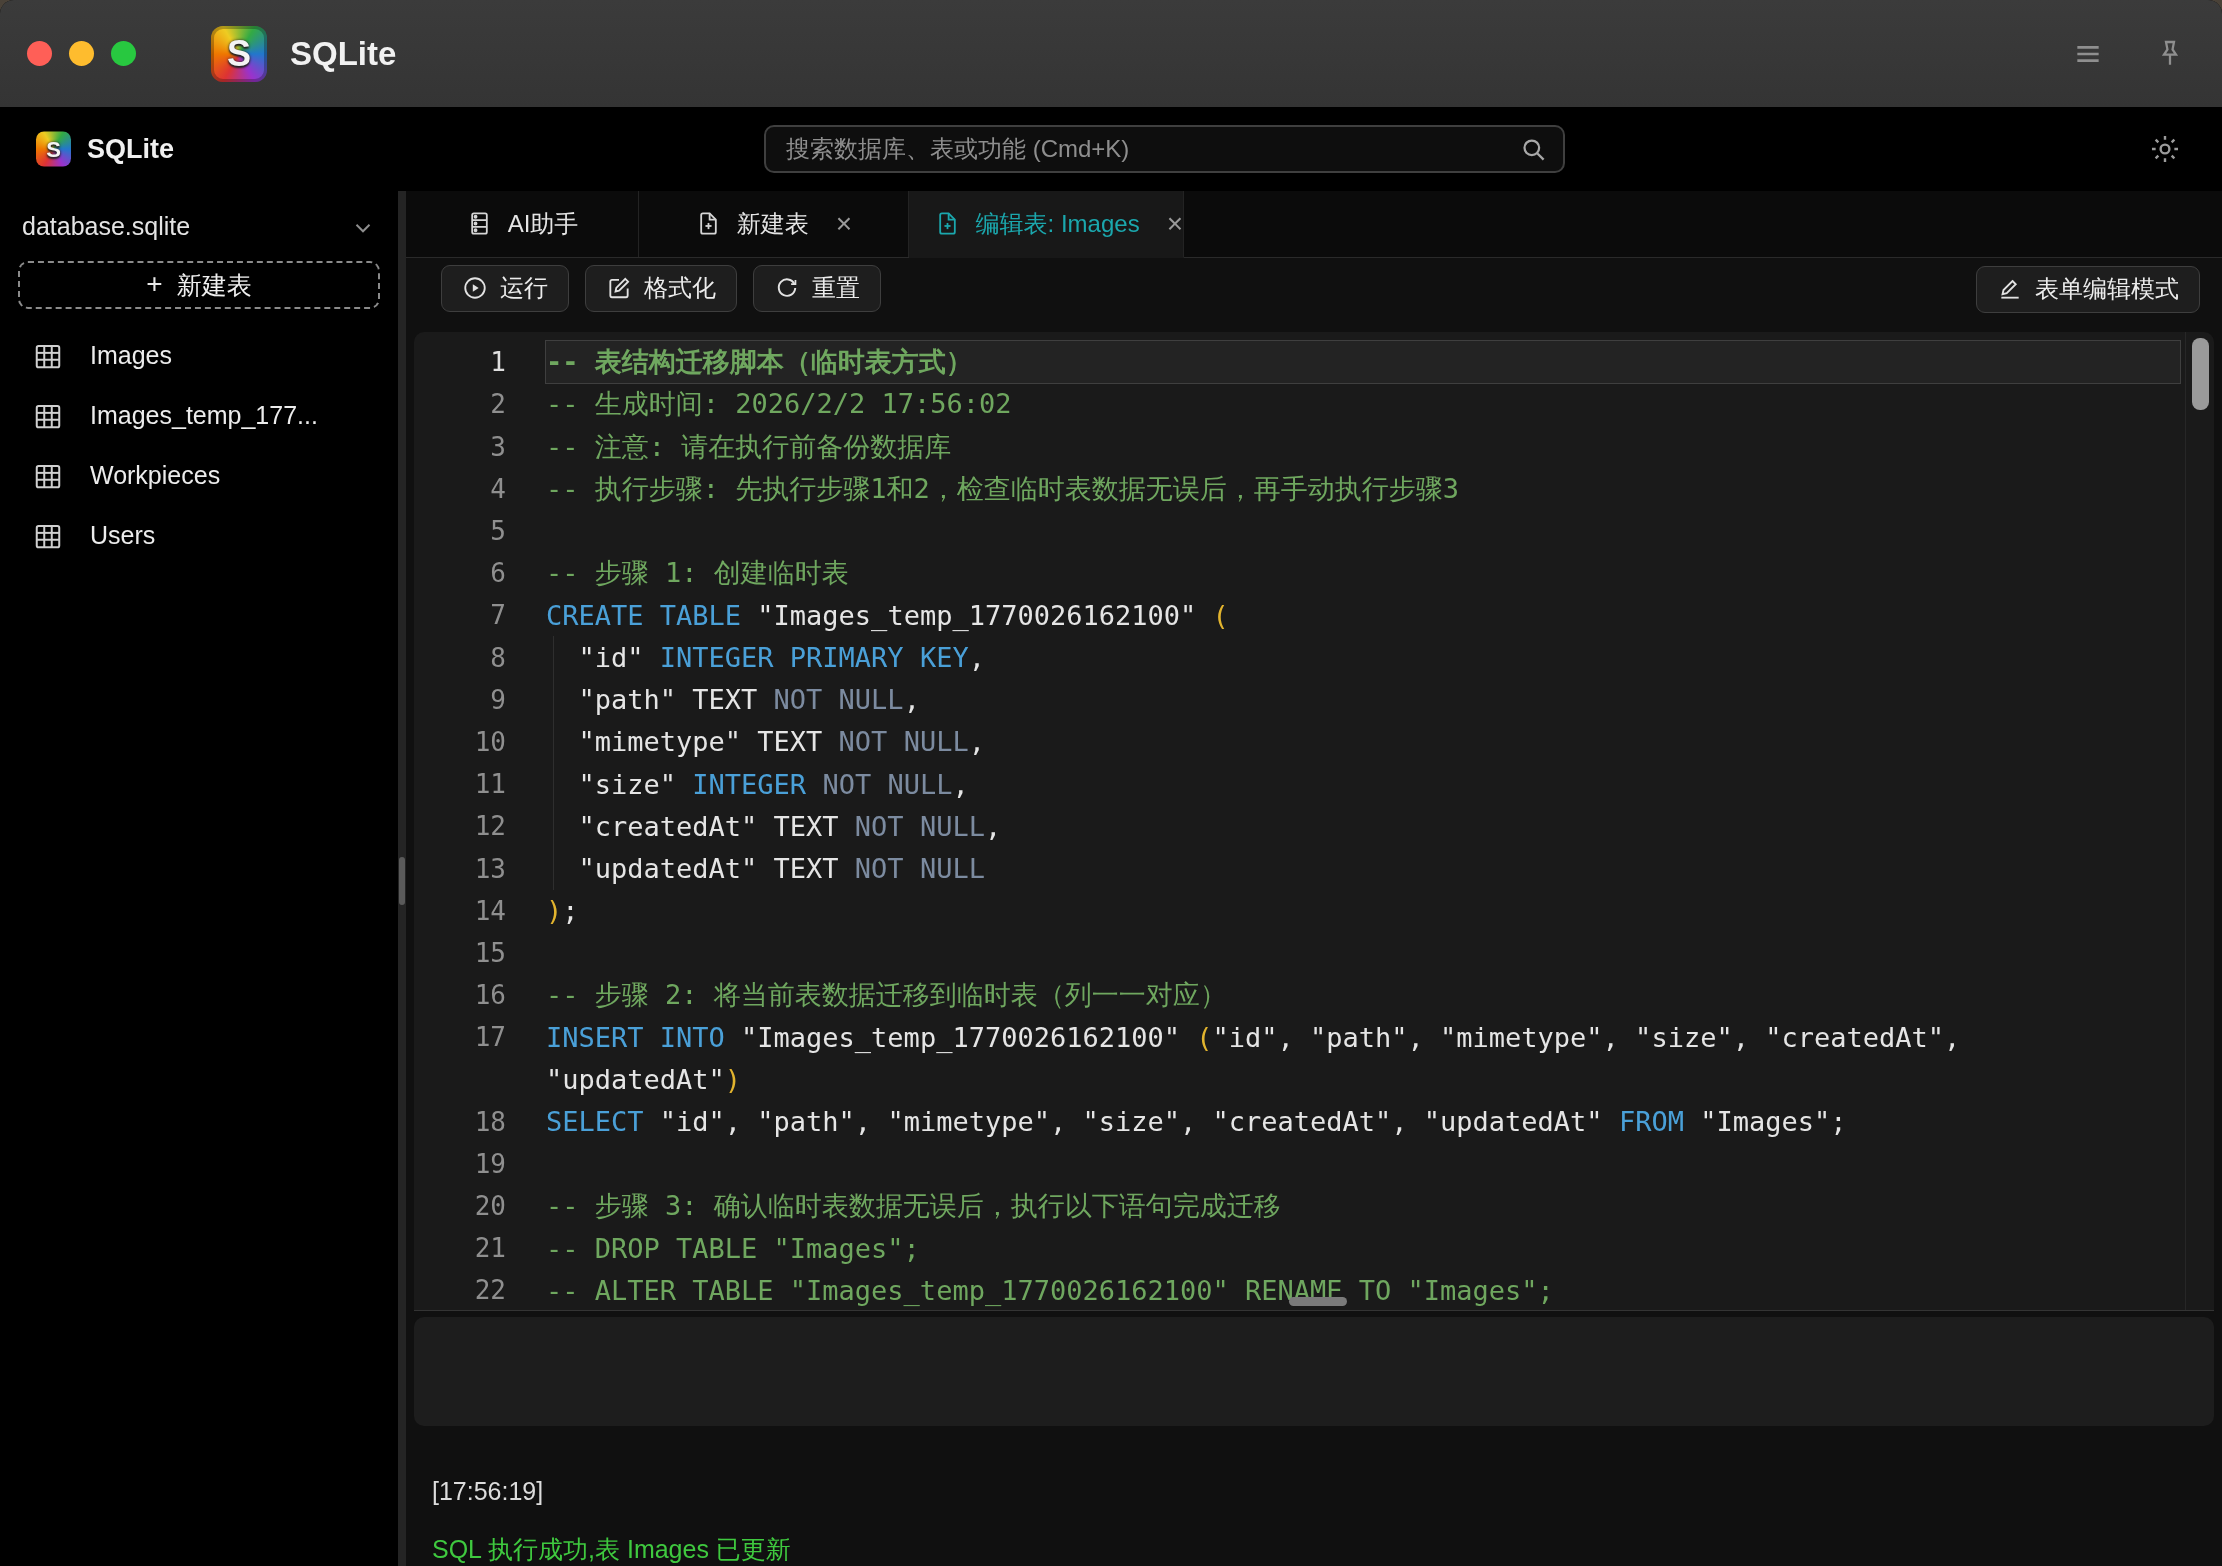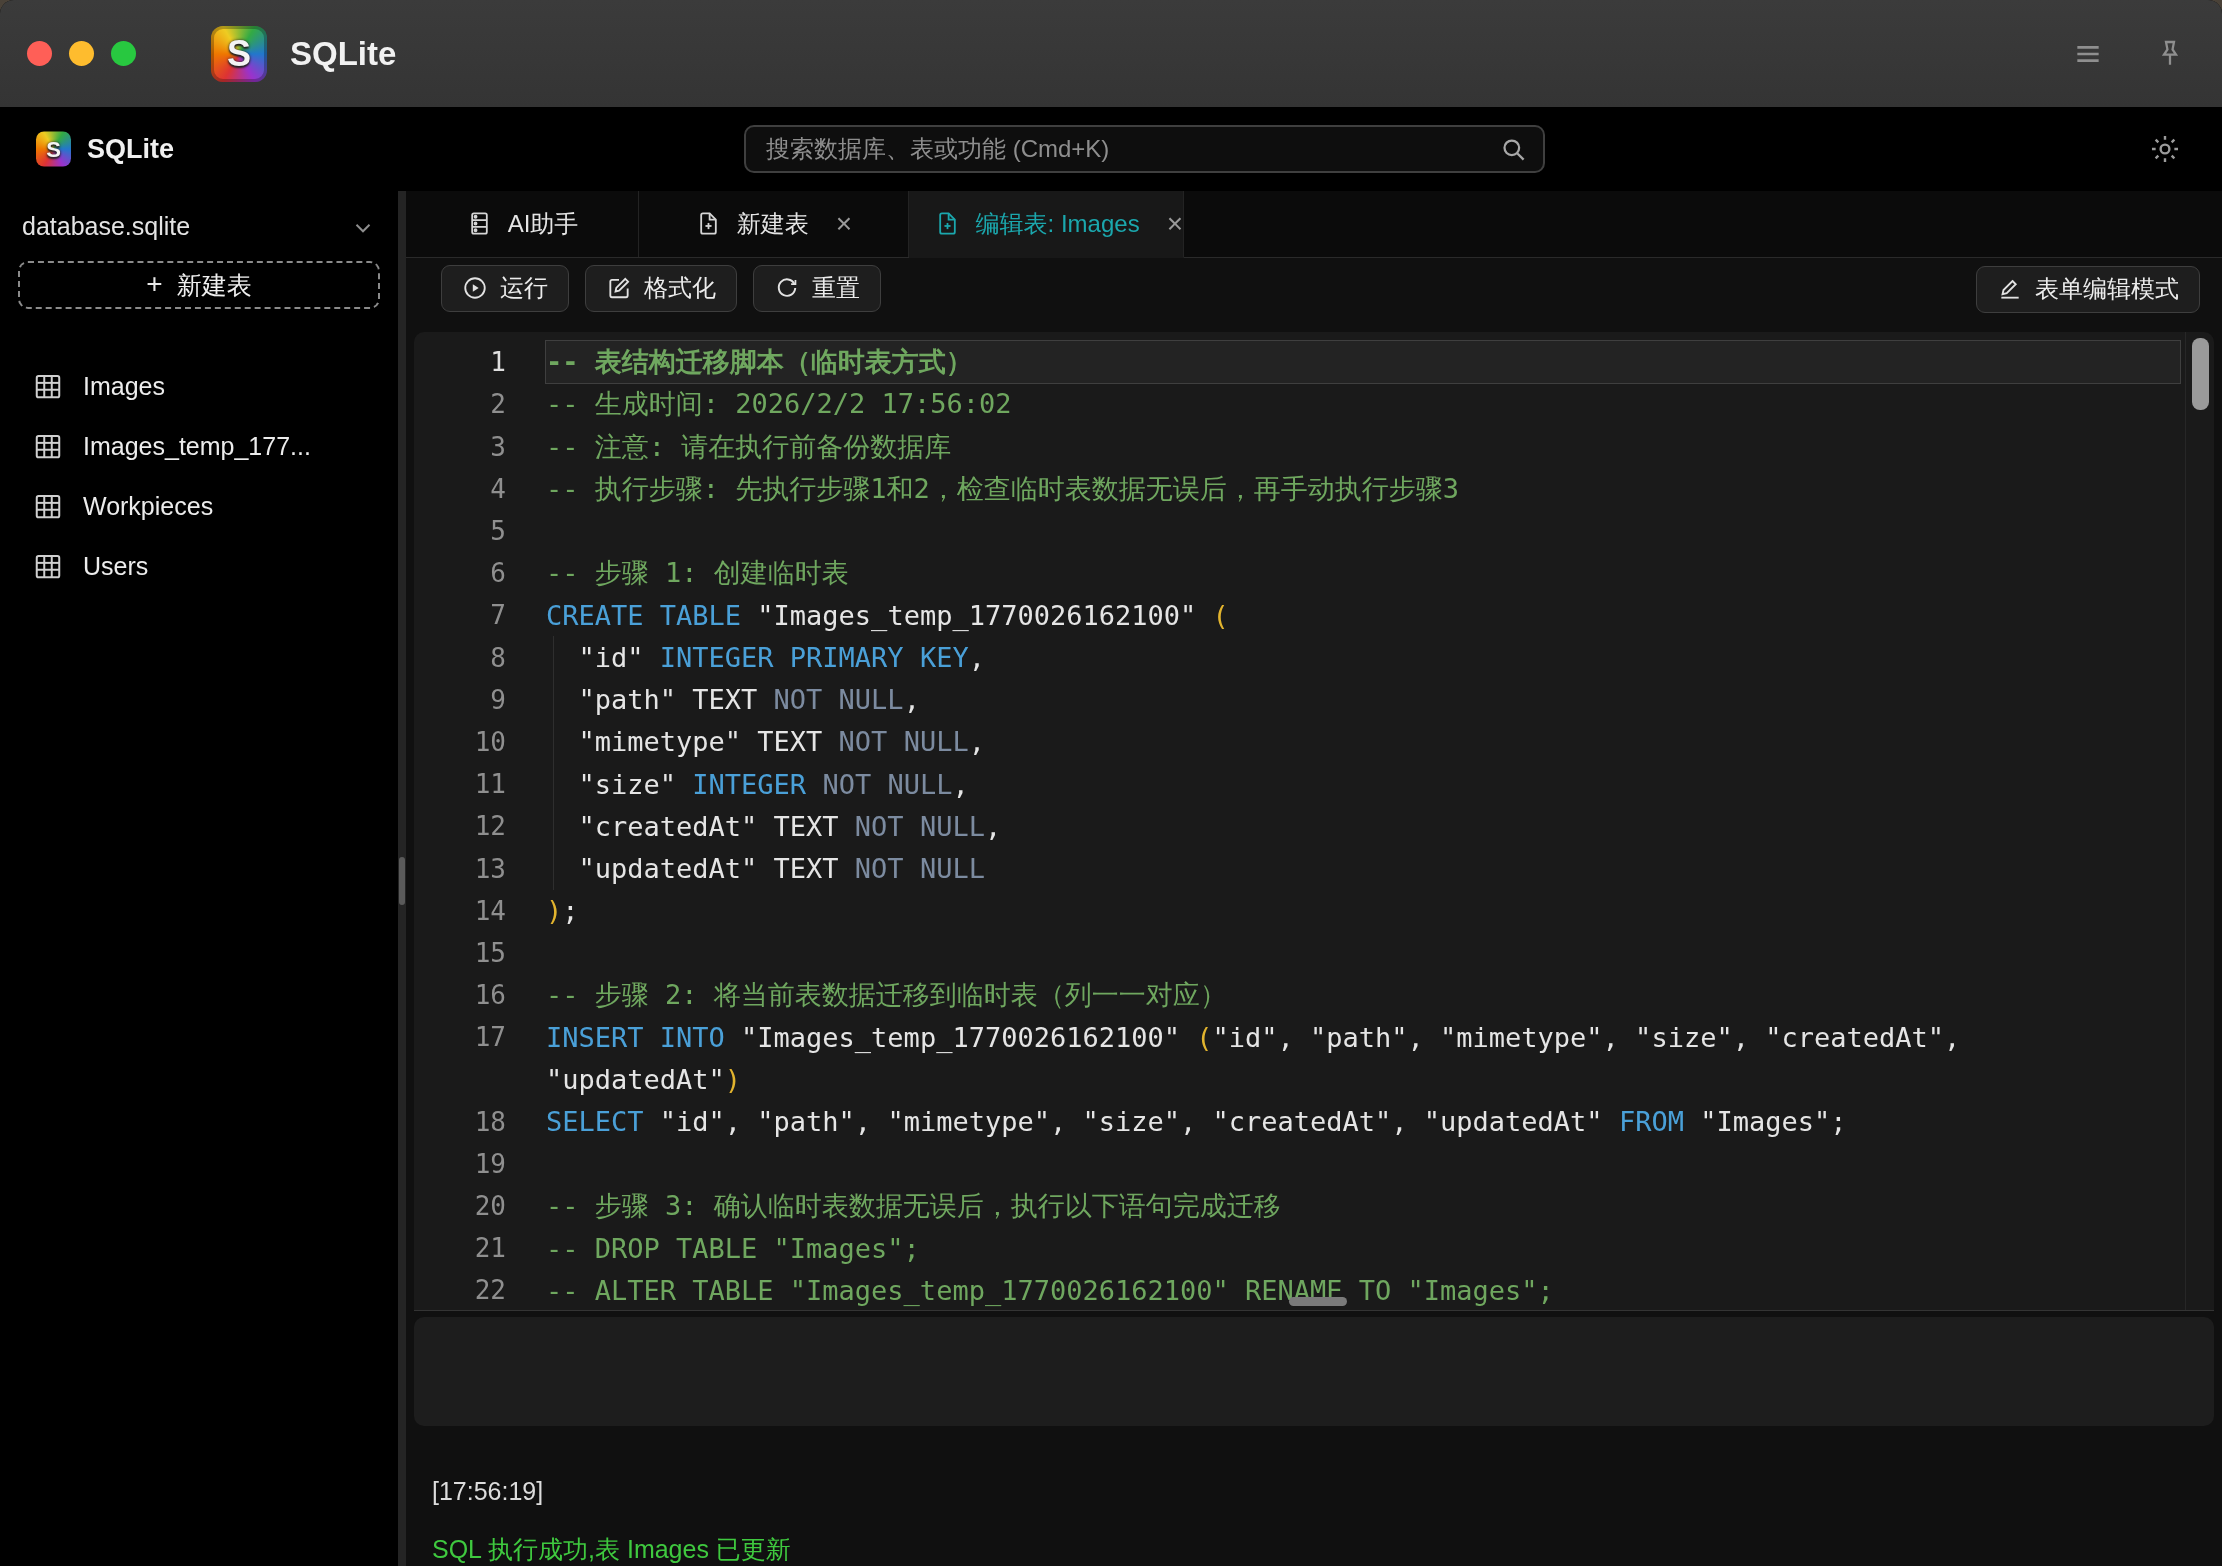--- a/index.html
+++ b/index.html
@@ -17,36 +17,36 @@
   .titlebar-title { margin-left:23px; font-size:33px; font-weight:bold; color:#f1f1f1; }
   .titlebar-icons { position:absolute; right:36px; top:0; height:100%; display:flex; align-items:center; gap:50px; }
   .tb-icon { color:#8f8f8f; display:flex; }
 
   
   .header { position:relative; height:84px; background:#000; }
   .brand { position:absolute; left:36px; top:50%; transform:translateY(-50%); display:flex; align-items:center; }
   .brand-logo { width:35px; height:35px; border-radius:8px; background:conic-gradient(from 210deg,#d33,#e70,#ec2,#3a4,#27c,#93c,#d33); display:flex; align-items:center; justify-content:center; }
   .brand-logo span { font-size:22px; }
   .brand-name { margin-left:16px; font-size:27px; font-weight:bold; color:#f0f0f0; }
-  .search-box { position:absolute; left:744px; top:50%; transform:translateY(-50%); width:801px; height:48px; background:#0e0e0e; border:2px solid #3f3f3f; border-radius:10px; display:flex; align-items:center; }
+  .search-box { position:absolute; left:764px; top:50%; transform:translateY(-50%); width:801px; height:48px; background:#0e0e0e; border:2px solid #3f3f3f; border-radius:10px; display:flex; align-items:center; }
   .search-box input { flex:1; height:100%; background:transparent; border:none; outline:none; color:#ddd; font-size:24px; padding:0 16px 0 20px; font-family:"Liberation Sans", sans-serif; }
   .search-box input::placeholder { color:#8e8e8e; }
   .search-ic { margin-right:16px; display:flex; color:#a8a8a8; }
   .gear { position:absolute; right:40px; top:50%; transform:translateY(-50%); color:#9b9b9b; display:flex; }
 
   
   .body-row { display:flex; height:1375px; }
   .sidebar { width:398px; background:#000; position:relative; }
   .db-row { display:flex; align-items:center; justify-content:space-between; padding:20px 22px 0 22px; }
   .db-name { color:#e4e4e4; font-size:25px; }
   .chev { color:#8e8e8e; display:flex; margin-top:4px; }
   .new-table-btn { margin:20px 18px 0 18px; width:362px; height:48px; border:2px dashed #8b8b8b; border-radius:10px; background:transparent; color:#efefef; font-size:25px; display:flex; align-items:center; justify-content:center; gap:14px; cursor:pointer; font-family:"Liberation Sans", sans-serif; }
   .new-table-btn .plus { font-size:28px; color:#e8e8e8; margin-top:-3px; }
   .table-list { margin-top:32px; }
-  .t-item { height:60px; display:flex; align-items:flex-end; padding-left:33px; gap:20px; cursor:pointer; }
+  .t-item { height:60px; display:flex; align-items:flex-start; padding-left:33px; gap:27px; cursor:pointer; }
   .t-item .t-ic { display:flex; color:#cfcfcf; }
   .t-item .t-label { color:#ececec; font-size:25px; }
   .side-divider { width:8px; background:#242424; position:relative; }
   .drag-handle { position:absolute; left:1px; top:666px; width:6px; height:48px; border-radius:3px; background:#5a5a5a; }
 
   .main { flex:1; background:#101010; display:flex; flex-direction:column; position:relative; }
 
   
   .tabbar { height:67px; background:#0b0b0b; border-bottom:1px solid #2a2a2a; display:flex; }
   .tab { display:flex; align-items:center; justify-content:center; gap:15px; border-right:1px solid #232323; color:#e4e4e4; font-size:24px; cursor:pointer; }

